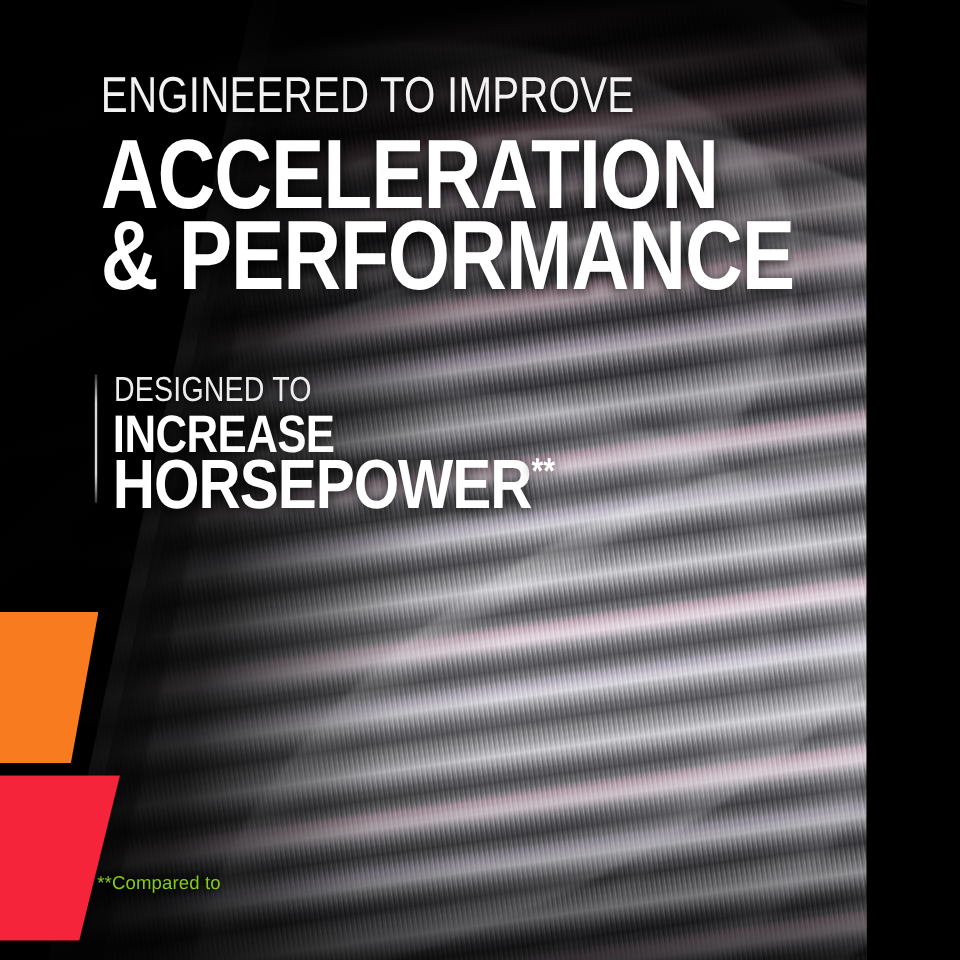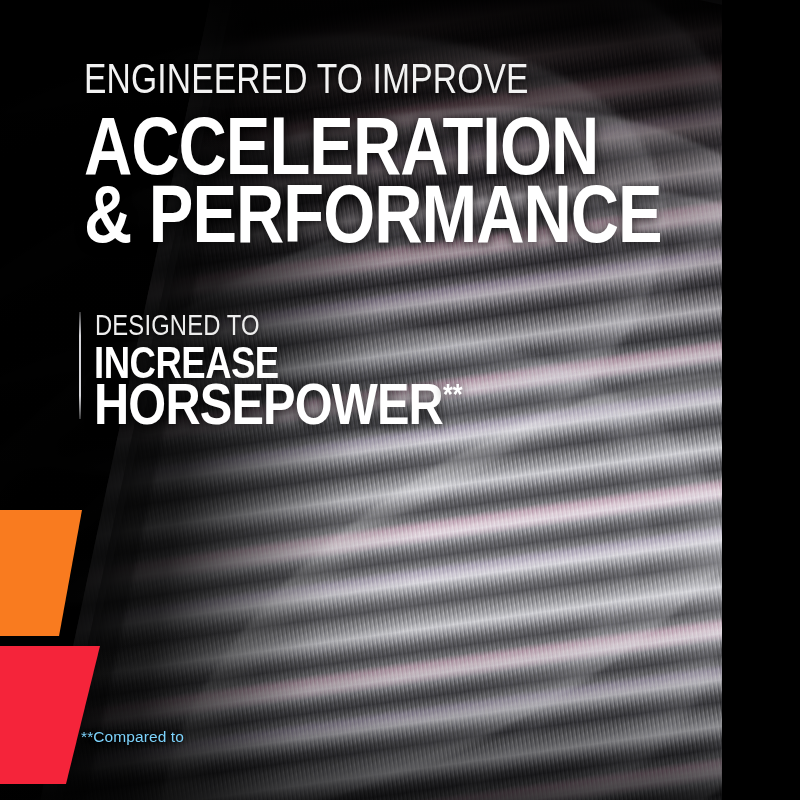--- a/index.html
+++ b/index.html
@@ -245,21 +245,21 @@
   }
   .sub-2 .ast{
     font-size:30px;
     vertical-align:super;
     letter-spacing:0;
   }
 
   .footnote{
     position:absolute; left:81px; top:727px;
     font-size:15.5px; line-height:1.32;
-    color:#7dd3fc;
+    color:#84cc16;
     font-weight:400;
     letter-spacing:.1px;
     text-shadow:0 1px 5px rgba(0,0,0,.9);
   }
   .footnote span{display:block;white-space:nowrap;}
 </style>
 </head>
 <body>
 
 <div id="stage">

